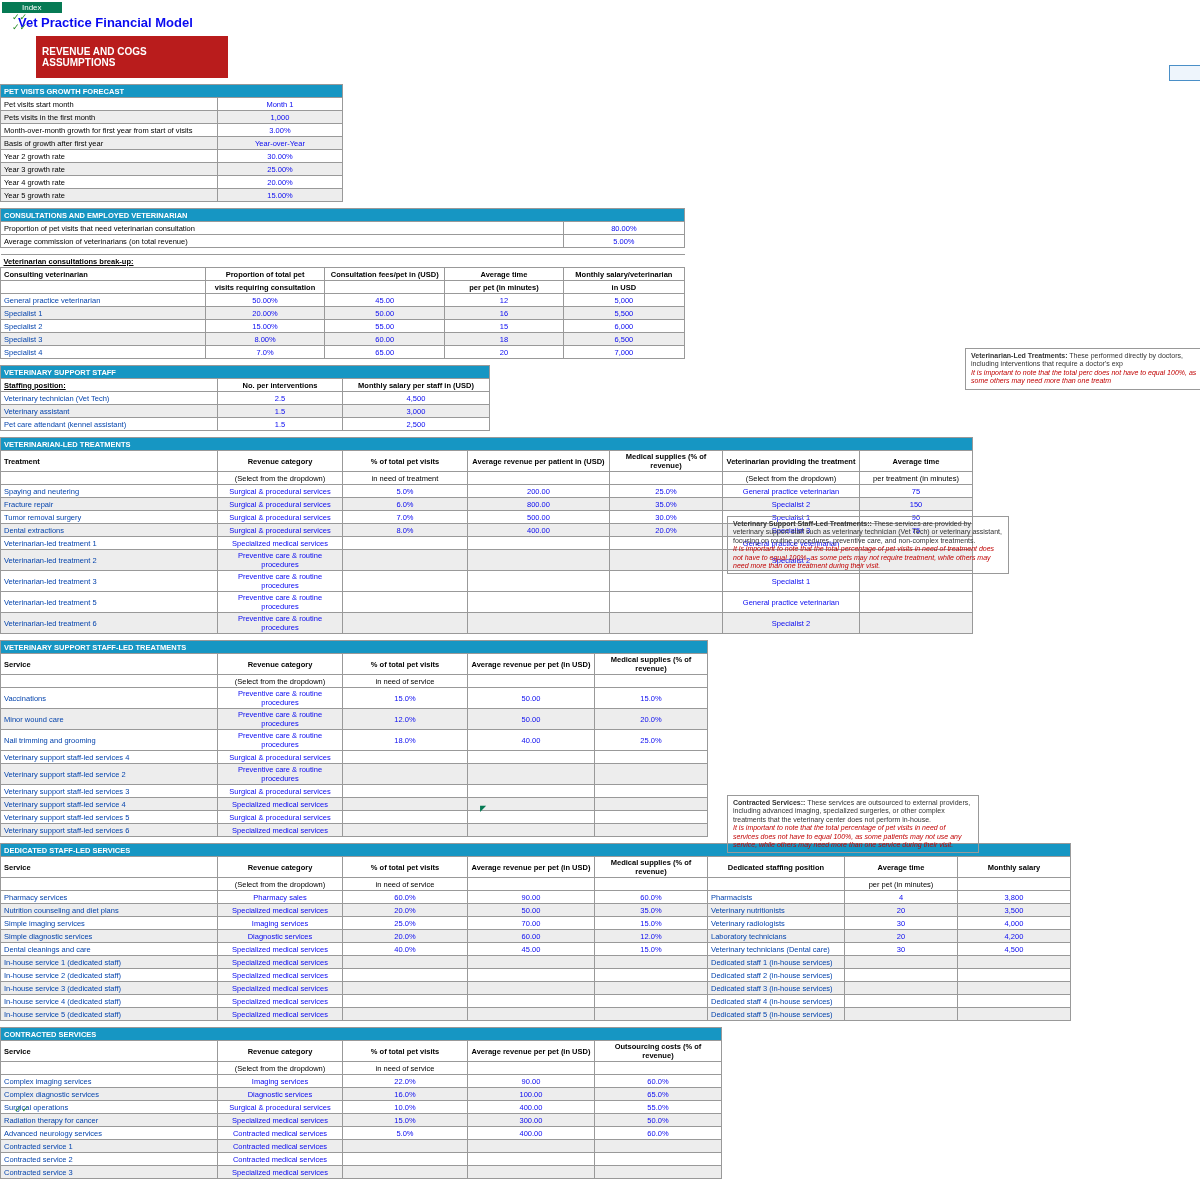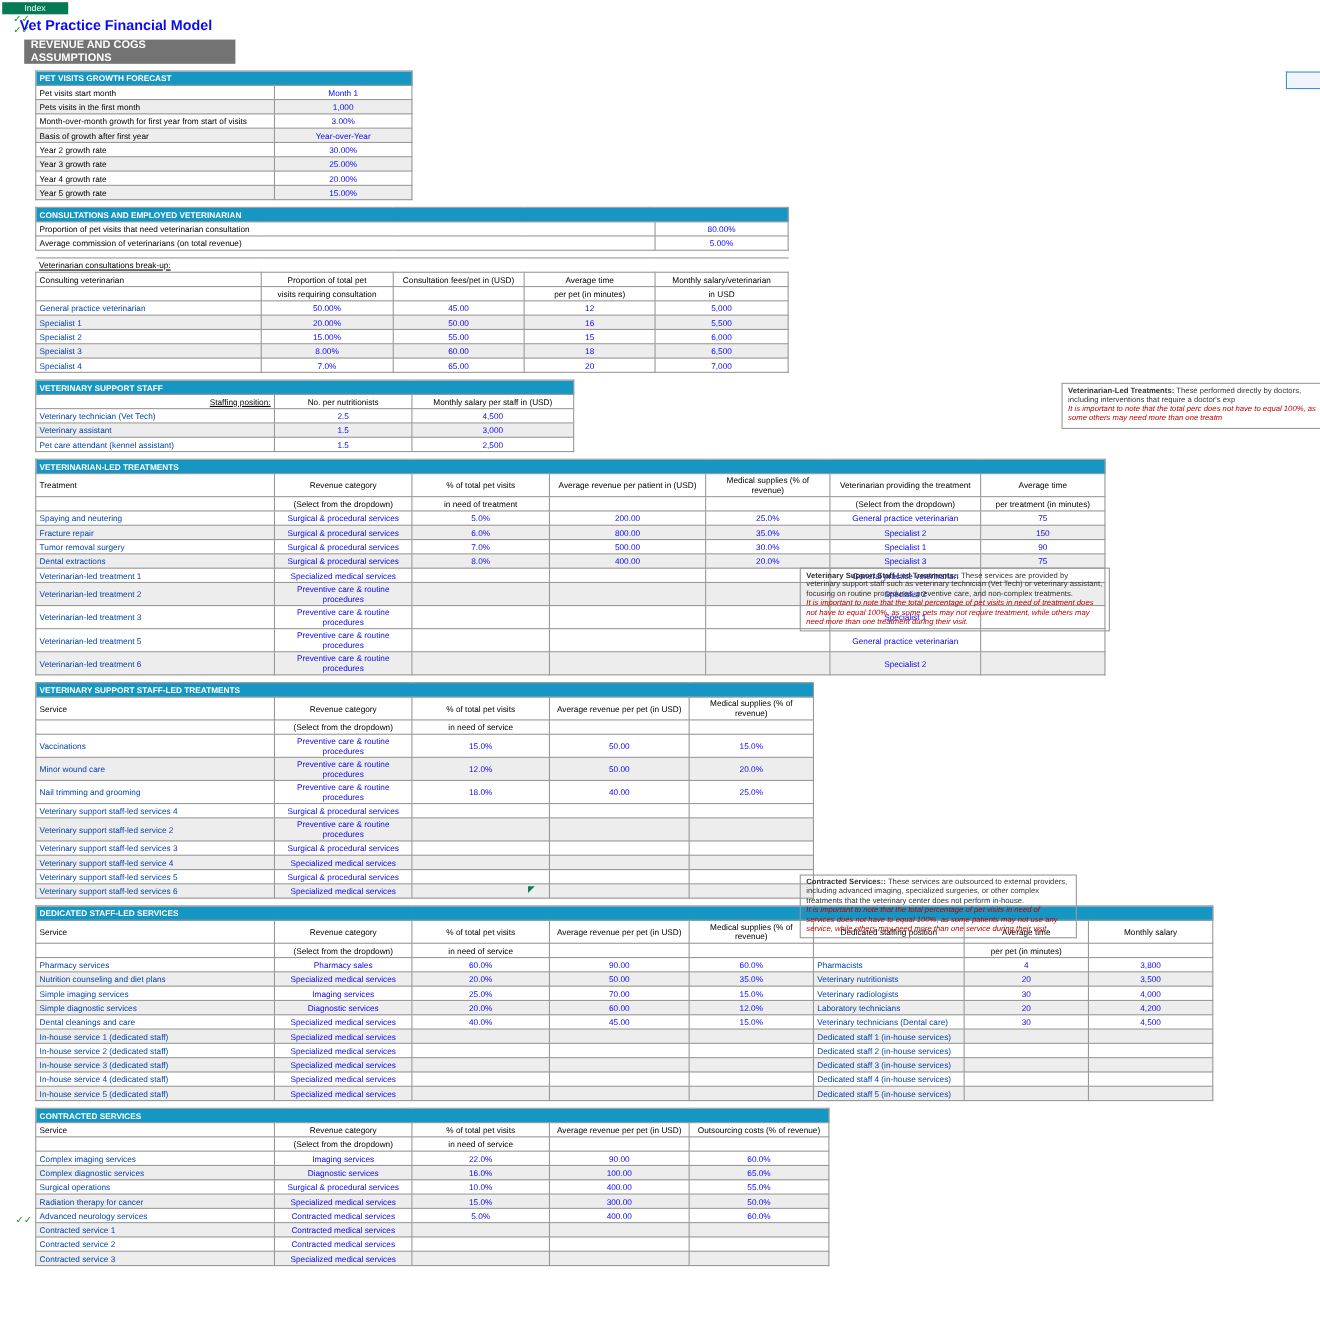--- a/index.html
+++ b/index.html
@@ -1,29 +1,29 @@
 <!DOCTYPE html>
 <html><head>
 <meta charset="utf-8">
 <style>
   html,body{margin:0;padding:0;background:#fff;font-family:Arial,Helvetica,sans-serif;font-size:8px;color:#000}
   body{width:1200px;height:1200px;overflow:hidden;position:relative}
   .index-btn{background:#067a54;color:#fff;padding:1px 20px;font-size:8px;display:inline-block;margin:2px}
   .check{color:#228B22;font-size:9px;display:inline-block;margin-left:6px}
   .title{color:#0a0af0;font-weight:bold;font-size:13px;margin-left:18px;margin-top:0px}
-  .section-bar{background:#737373;color:#fff;font-weight:bold;padding:0 6px;display:inline-block;margin-left:22px;margin-top:6px;font-size:10px;width:180px}
-  .tbl{border-collapse:collapse;margin-left:32px;margin-top:6px}
+  .section-bar{background:#b91c1c;color:#fff;font-weight:bold;padding:10px 6px;display:inline-block;margin-left:36px;margin-top:6px;font-size:10px;width:180px}
+  .tbl{border-collapse:collapse;margin-top:6px}
   .tbl td,.tbl th{border:1px solid #999;padding:1px 3px;font-size:7.5px;vertical-align:middle;height:10px}
   .hdr{background:#1696c3;color:#fff;font-weight:bold;text-align:left}
   .blue-link{color:#0645ad}
   .val{color:#0a0af0;text-align:center}
   .dd{color:#0a0af0;text-align:center;font-style:normal}
   .italic{text-align:center}
   .center{text-align:center}
-  .bold{font-weight:normal}
+  .bold{font-weight:bold}
   .und{text-decoration:underline}
   .note{border:1px solid #999;padding:3px 5px;font-size:7px;position:absolute;color:#333;line-height:1.2}
   .note .red{color:#c00000;font-style:italic}
   .note .bld{font-weight:bold}
   .right-btn{position:absolute;top:65px;right:0;width:30px;height:14px;background:#eef5fc;border:1px solid #4a8fc7;border-right:none}
   .tri{position:absolute;color:#067a54;font-size:8px}
   .gray-row td{background:#ededed}
   .w-lbl{width:210px}
   .w-110{width:106px}
   .w-120{width:118px}
@@ -159,22 +159,22 @@
     </tbody>
 </table>
 
 
 <table class="tbl">
 <tbody>
       <tr>
         <td class="hdr" colspan="3">VETERINARY SUPPORT STAFF</td>
       </tr>
 <tr class="bold center">
-  <td class="w-lbl und" style="text-align:right">Staffing position:</td>
-  <td class="w-120">No. per nutritionists</td>
+  <td class="w-lbl und" style="text-align:left">Staffing position:</td>
+  <td class="w-120">No. per interventions</td>
   <td style="width:140px">Monthly salary per staff in (USD)</td>
 </tr>
 </tbody>
     <tbody id="support-body">
       <tr>
         <td class="blue-link">Veterinary technician (Vet Tech)</td>
         <td class="val">2.5</td>
         <td class="val">4,500</td>
       </tr>
       <tr class="gray-row">

